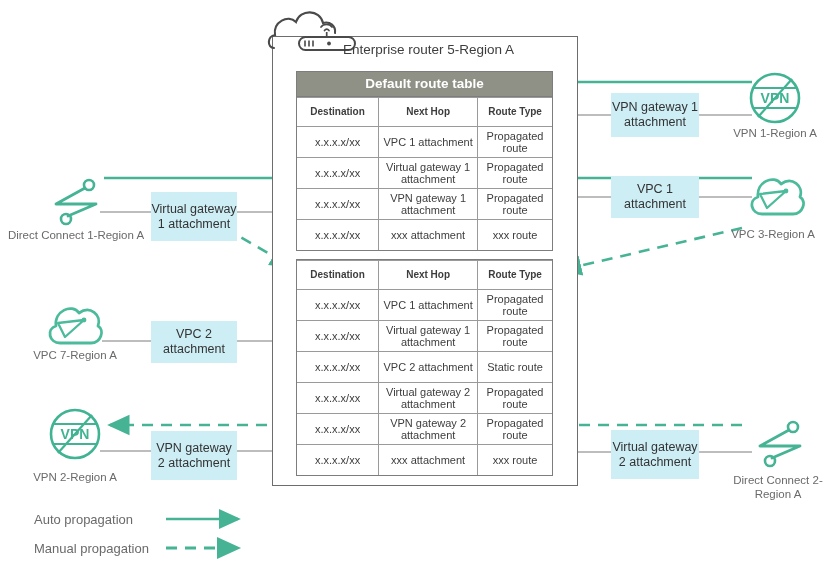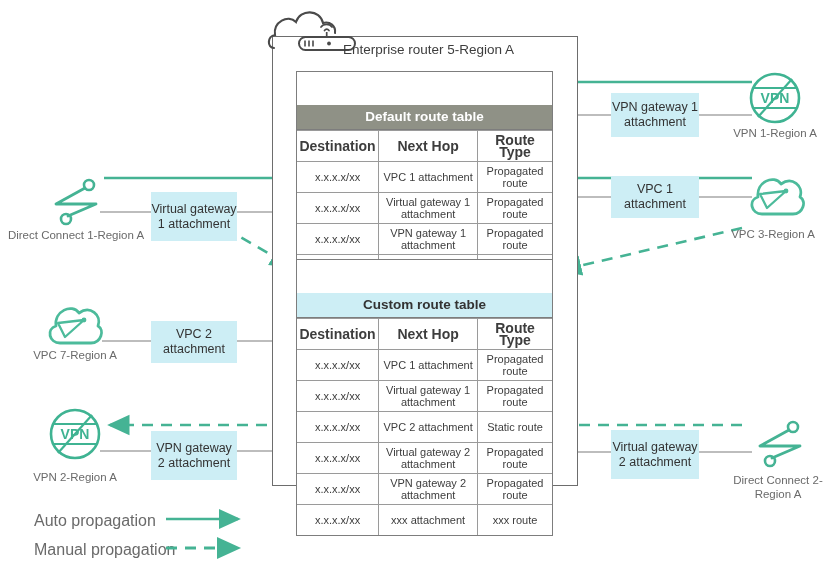--- a/index.html
+++ b/index.html
@@ -17,30 +17,30 @@
   }
   #router-title{
     left:343px;top:42px;font-size:13.5px;color:#3d3d3d;white-space:nowrap;
   }
   #router-cloud-icon{left:266px;top:2px;width:86px;height:52px;}
 
   
   .rt{box-sizing:border-box;border:1px solid #7d7d7d;background:#fff;}
   .rt-title{
     text-align:center;font-weight:bold;font-size:13.5px;
-    padding:4px 0 5px 0;box-sizing:border-box;margin-top:33px;
+    padding:4px 0 5px 0;box-sizing:border-box;
   }
   .rt-title.default{background:#8f9186;color:#ffffff;border-bottom:1px solid #7d7d7d;}
   .rt-title.custom{background:#cdeef5;color:#333333;border-bottom:1px solid #7d7d7d;}
   table.rt-tbl{border-collapse:collapse;width:100%;table-layout:fixed;}
   table.rt-tbl th,table.rt-tbl td{
     border:1px solid #9a9a9a;text-align:center;font-size:11px;color:#3d3d3d;
     padding:3px 2px;line-height:12px;
   }
-  table.rt-tbl th{font-weight:bold;font-size:14px;height:22px;}
+  table.rt-tbl th{font-weight:bold;font-size:10px;height:22px;}
   table.rt-tbl td{height:24px;text-align:center;}
   table.rt-tbl th:first-child,table.rt-tbl td:first-child{border-left:none;}
   table.rt-tbl th:last-child,table.rt-tbl td:last-child{border-right:none;}
   table.rt-tbl tr:last-child td{border-bottom:none;}
   .col-dest{width:32%;}
   .col-hop{width:39%;}
   .col-type{width:29%;}
 
   #default-table{left:296px;top:71px;width:257px;}
   #custom-table{left:296px;top:259px;width:257px;}
@@ -51,21 +51,21 @@
     display:flex;align-items:center;justify-content:center;line-height:15px;
     box-sizing:border-box;
   }
 
   
   .nlabel{
     color:#6a6a6a;font-size:11.5px;text-align:center;line-height:14px;
   }
 
   
-  .leg-text{color:#6a6a6a;font-size:16px;}
+  .leg-text{color:#6a6a6a;font-size:13px;}
 
   svg{overflow:visible;}
 </style>
 </head>
 <body>
 
 <svg class="abs" style="left:0;top:0;" width="840" height="567">
   <defs>
     <marker id="grnArrow" markerWidth="9" markerHeight="9" refX="7.5" refY="4.5" orient="auto">
       <path d="M0,0.6 L8.6,4.5 L0,8.4 Z" fill="#45b394"></path>
@@ -155,21 +155,20 @@
       <tr>
         <td>x.x.x.x/xx</td>
         <td>xxx attachment</td>
         <td>xxx route</td>
       </tr>
     </tbody>
   </table>
 </div>
 
 <div class="abs rt" id="custom-table">
-  <div class="rt-title custom">Custom route table</div>
   <table class="rt-tbl">
     <thead>
       <tr>
         <th class="col-dest">Destination</th>
         <th class="col-hop">Next Hop</th>
         <th class="col-type">Route Type</th>
       </tr>
     </thead>
     <tbody>
       <tr>

